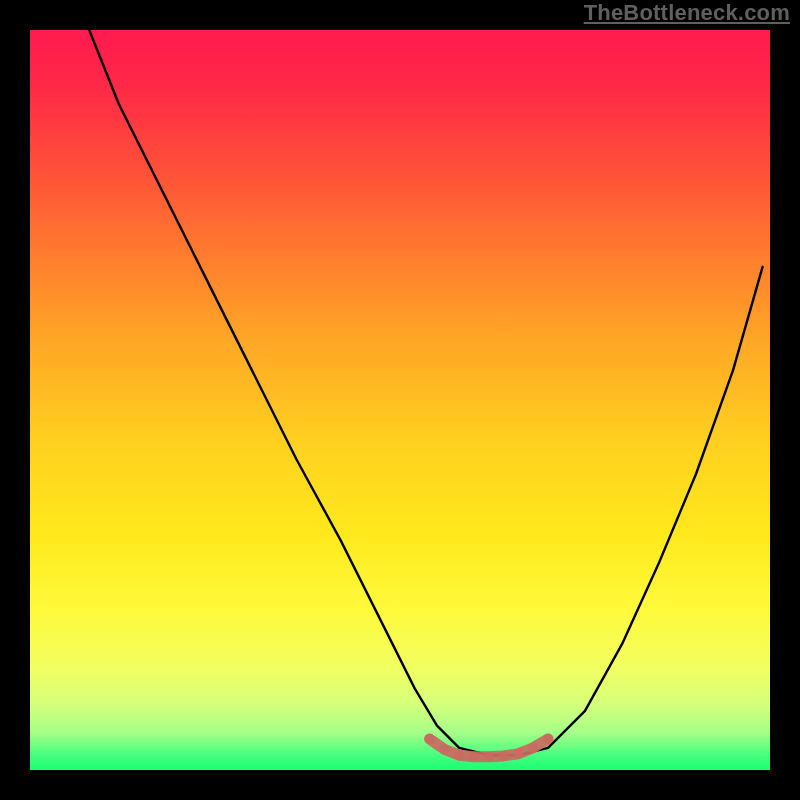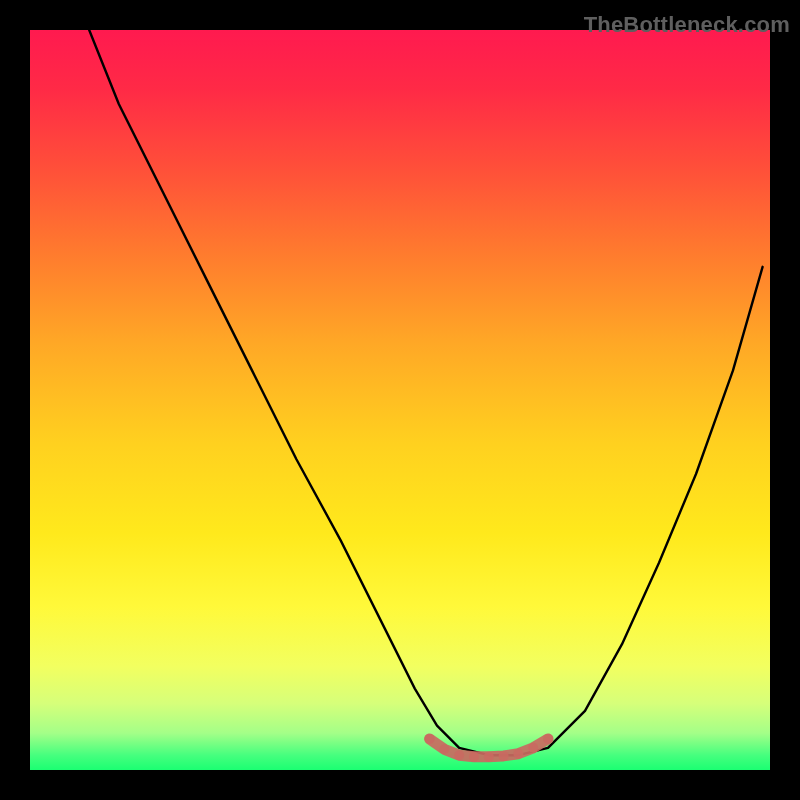--- a/index.html
+++ b/index.html
@@ -12,27 +12,28 @@
     font-family: Arial, Helvetica, sans-serif;
   }
   .frame {
     position: relative;
     width: 800px;
     height: 800px;
     background: #000;
   }
   .watermark {
     position: absolute;
-    top: 12px;
+    top: 0;
     right: 10px;
     color: #5f5f5f;
     font-size: 22px;
     font-weight: 600;
     letter-spacing: 0.2px;
     z-index: 10;
+    text-decoration: underline;
   }
   .plot-area {
     position: absolute;
     left: 30px;
     top: 30px;
     width: 740px;
     height: 740px;
     overflow: hidden;
   }
   

